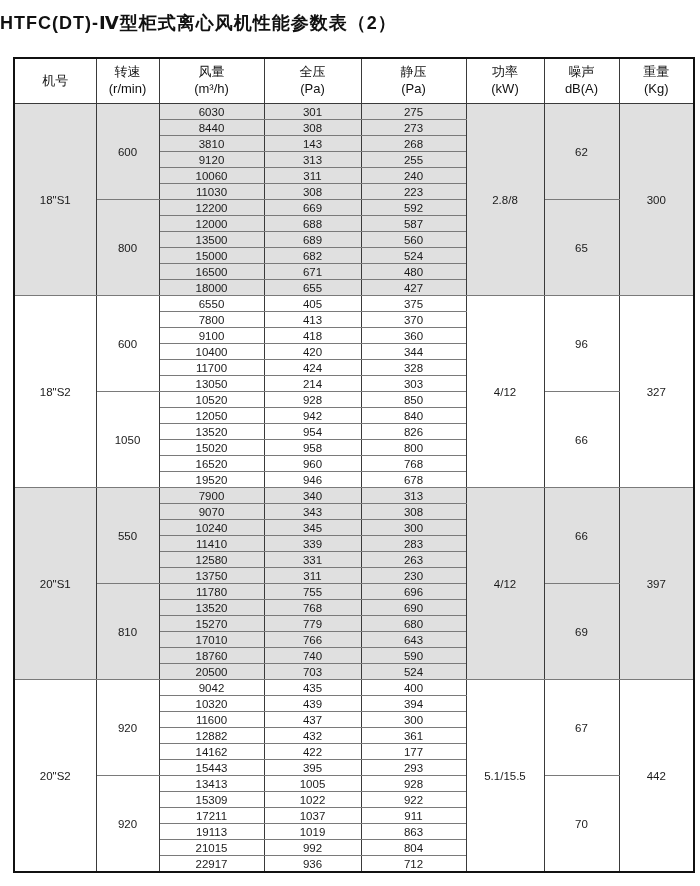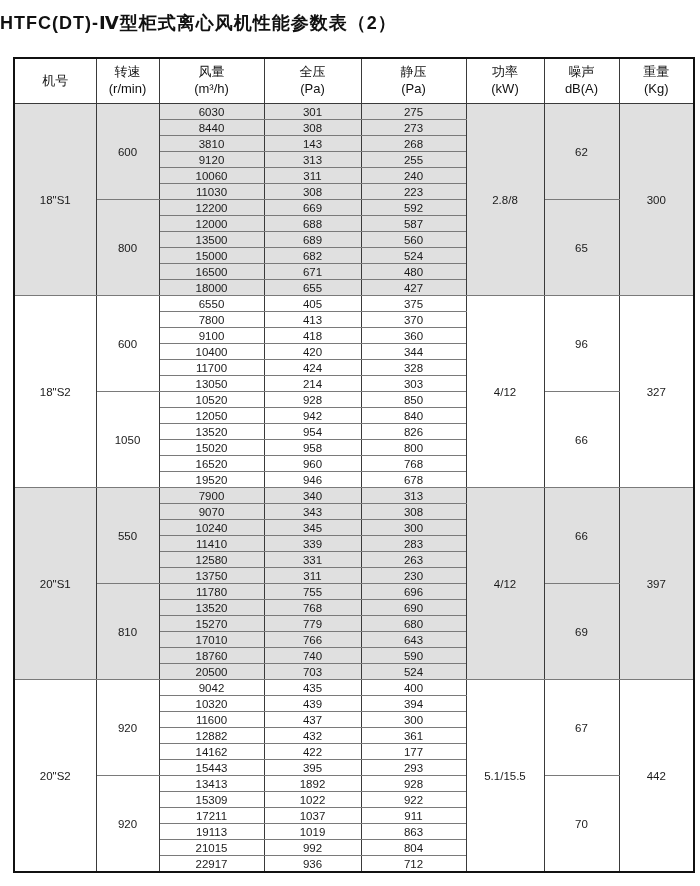--- a/index.html
+++ b/index.html
@@ -351,21 +351,21 @@
           <td>177</td>
         </tr>
         <tr class="plain">
           <td>15443</td>
           <td>395</td>
           <td>293</td>
         </tr>
         <tr class="plain">
           <td rowspan="6" class="rpm-cell">920</td>
           <td>13413</td>
-          <td>1892</td>
+          <td>1005</td>
           <td>928</td>
           <td rowspan="6" class="noise-cell">70</td>
         </tr>
         <tr class="plain">
           <td>15309</td>
           <td>1022</td>
           <td>922</td>
         </tr>
         <tr class="plain">
           <td>17211</td>

